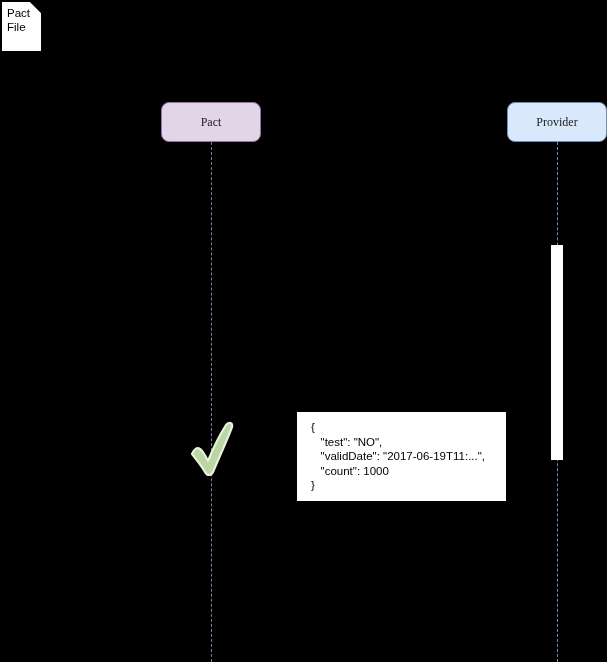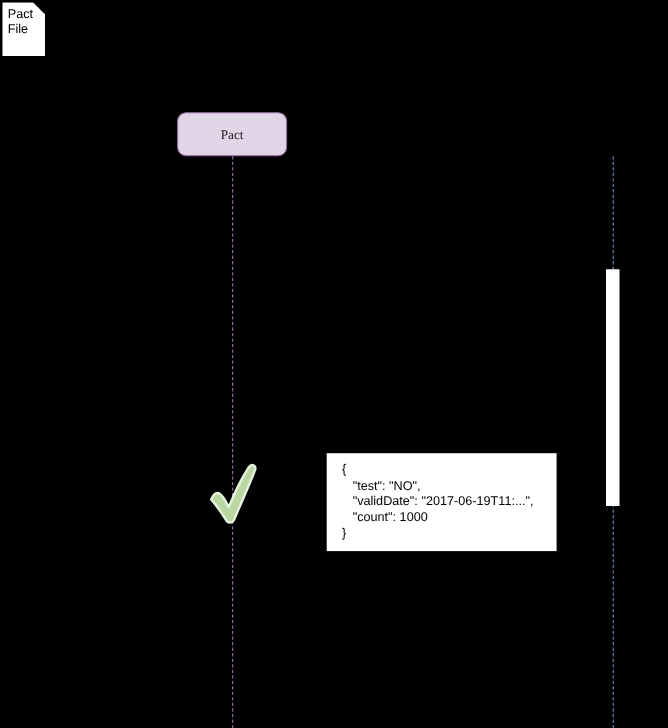--- a/index.html
+++ b/index.html
@@ -112,20 +112,23 @@
   <div class="note-file" id="pact-file-note" style="left: 2px; top: 2px; width: 39px; height: 49px; background: rgb(255, 255, 255); color: rgb(0, 0, 0);">
     <span class="note-line">Pact</span>
     <span class="note-line">File</span>
     <span class="fold"></span>
   </div>
 
   <div class="participant" id="participant-pact" style="left: 161px; top: 102px; width: 100px; height: 40px; background: rgb(225, 213, 231); border-color: rgb(150, 115, 166);">
     <span class="participant-label">Pact</span>
   </div>
 
+  <div class="participant" id="participant-provider" style="left: 507px; top: 102px; width: 100px; height: 40px; background: rgb(218, 232, 252); border-color: rgb(108, 142, 191);">
+    <span class="participant-label">Provider</span>
+  </div>
 
   <div class="json-note" id="json-note" style="left: 297px; top: 412px; width: 209px; height: 89px; background: rgb(255, 255, 255); color: rgb(0, 0, 0);">
     <span class="json-line">{</span>
     <span class="json-line">   "test": "NO",</span>
     <span class="json-line">   "validDate": "2017-06-19T11:...",</span>
     <span class="json-line">   "count": 1000</span>
     <span class="json-line">}</span>
   </div>
 
   <div class="checkmark" id="checkmark" style="left: 188px; top: 418px; width: 48px; height: 60px;">

